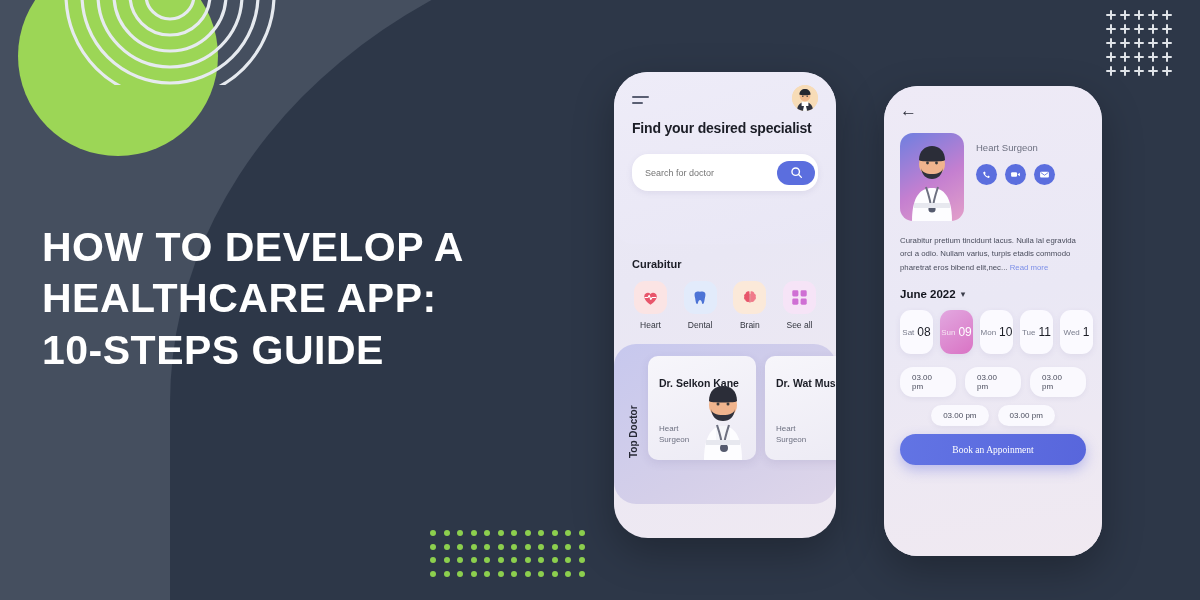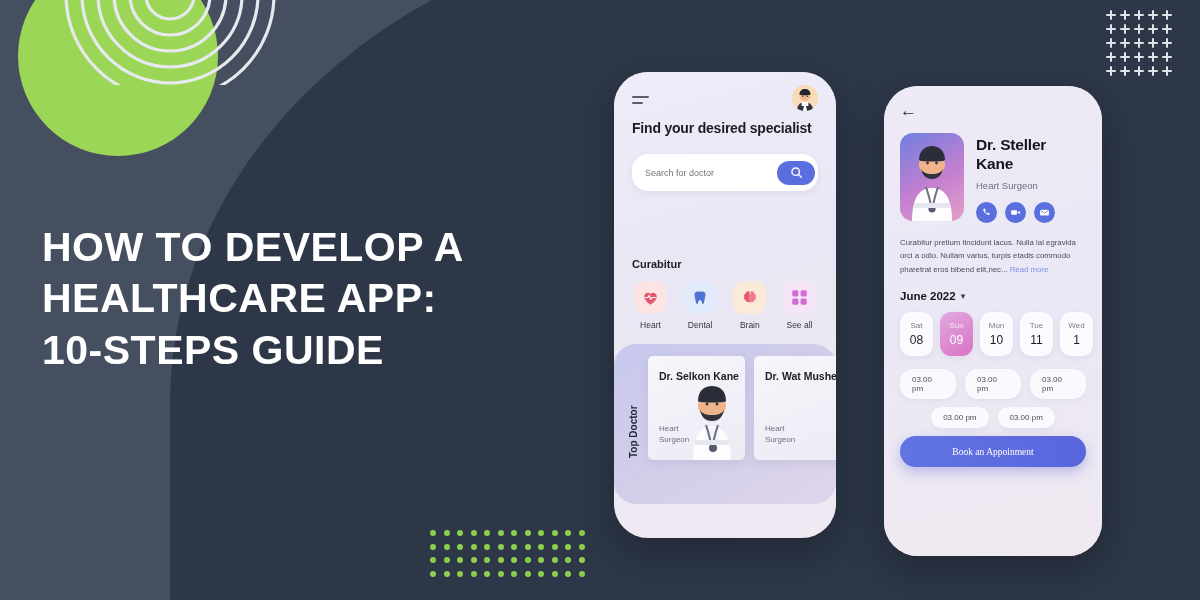--- a/index.html
+++ b/index.html
@@ -120,23 +120,23 @@
     background:linear-gradient(150deg,#c7c8ee,#d4cfe9 60%,#ded6ea);
     border-radius:22px; display:flex;
   }
   .topdoc-label{
     writing-mode:vertical-rl; transform:rotate(180deg);
     font-size:10px; font-weight:bold; color:#262835;
     margin:6px 0 0 14px; height:96px;
   }
   .doc-cards{ display:flex; gap:9px; margin-left:9px; }
   .doc-card{
-    width:97px; height:104px; border-radius:5px;
+    width:108px; height:104px; border-radius:10px;
     background:linear-gradient(160deg,#f7f6fb,#eceaf4);
-    padding:14px 0 0 11px; position:relative; flex:none;
+    padding:21px 0 0 11px; position:relative; flex:none;
     box-shadow:0 3px 10px rgba(70,60,120,.10);
   }
   .doc-name{ font-size:10.5px; font-weight:bold; color:#1b1d26; line-height:1.3; }
   .doc-role{ font-size:8px; color:#6d7080; position:absolute; bottom:14px; left:11px; line-height:1.45;}
   .doc-img{ position:absolute; right:-4px; bottom:0; width:74px; height:92px; }
 
   
   .p2-inner{ padding:16px 16px 0 16px; height:100%;
     background:linear-gradient(170deg,#eeeaf6 0%,#eae8f5 45%,#f0e9f1 100%); }
   .back-arrow{ font-size:17px; color:#2a2c38; line-height:1; cursor:pointer; width:18px;}
@@ -155,21 +155,21 @@
     display:flex; align-items:center; justify-content:center; cursor:pointer;
   }
   .bio{ font-size:7.8px; color:#494c5c; line-height:1.72; margin-top:13px; }
   .readmore{ color:#7c8fe8; }
   .month{ font-size:11.5px; font-weight:bold; color:#14161f; margin-top:14px; display:flex; align-items:center; gap:5px;}
   .chev{ font-size:9px; font-weight:normal; color:#3a3d4a; }
 
   .days{ display:flex; gap:7px; margin-top:10px; }
   .day{
     width:33px; height:44px; border-radius:11px; background:#fbfaff;
-    display:flex; flex-direction:column; align-items:center; justify-content:center;
+    display:flex; align-items:center; justify-content:center;
     gap:3px; flex:none; box-shadow:0 2px 6px rgba(90,80,140,.09); cursor:pointer;
   }
   .day.sel{ background:linear-gradient(145deg,#e2a8e0,#d973c4); }
   .day-n{ font-size:8px; color:#797c8c; }
   .day-d{ font-size:12px; font-weight:normal; color:#1b1d26; }
   .day.sel .day-n{ color:#f6e6f3; }
   .day.sel .day-d{ color:#fff; }
 
   .slots{ margin-top:13px; }
   .slot-row{ display:flex; gap:9px; margin-bottom:8px; }
@@ -418,21 +418,20 @@
           <path d="M21 35c1 7 5 11 11 11s10-4 11-11c-1 4-5 6-11 6s-10-2-11-6z" fill="#30323d"></path>
           <circle cx="27.5" cy="30" r="1.4" fill="#3a3a3a"></circle>
           <circle cx="36.5" cy="30" r="1.4" fill="#3a3a3a"></circle>
           <path d="M26 54c3 9 5 15 5 21" fill="none" stroke="#6d7080" stroke-width="2"></path>
           <path d="M38 54c-3 9-5 15-5 21" fill="none" stroke="#6d7080" stroke-width="2"></path>
           <circle cx="32" cy="76" r="3.6" fill="#555a6e"></circle>
           <path d="M14 70h36v5H14z" fill="#e7e8ef"></path>
         </svg>
       </div>
       <div class="doc-head-txt">
-        <div class="doc-head-name">Dr. Steller Kane</div>
         <div class="doc-head-role">Heart Surgeon</div>
         <div class="actions">
           <div class="act">
             <svg width="10" height="10" viewBox="0 0 16 16">
               <path d="M4.2 2.2 6 4.6 4.7 6.2c.7 1.6 2.3 3.2 4 4l1.5-1.4 2.4 1.8-1.6 2c-4-.1-9-5-9-9z" fill="#fff"></path>
             </svg>
           </div>
           <div class="act">
             <svg width="11" height="11" viewBox="0 0 16 16">
               <rect x="1.6" y="4.6" width="8.6" height="6.8" rx="1.6" fill="#fff"></rect>

